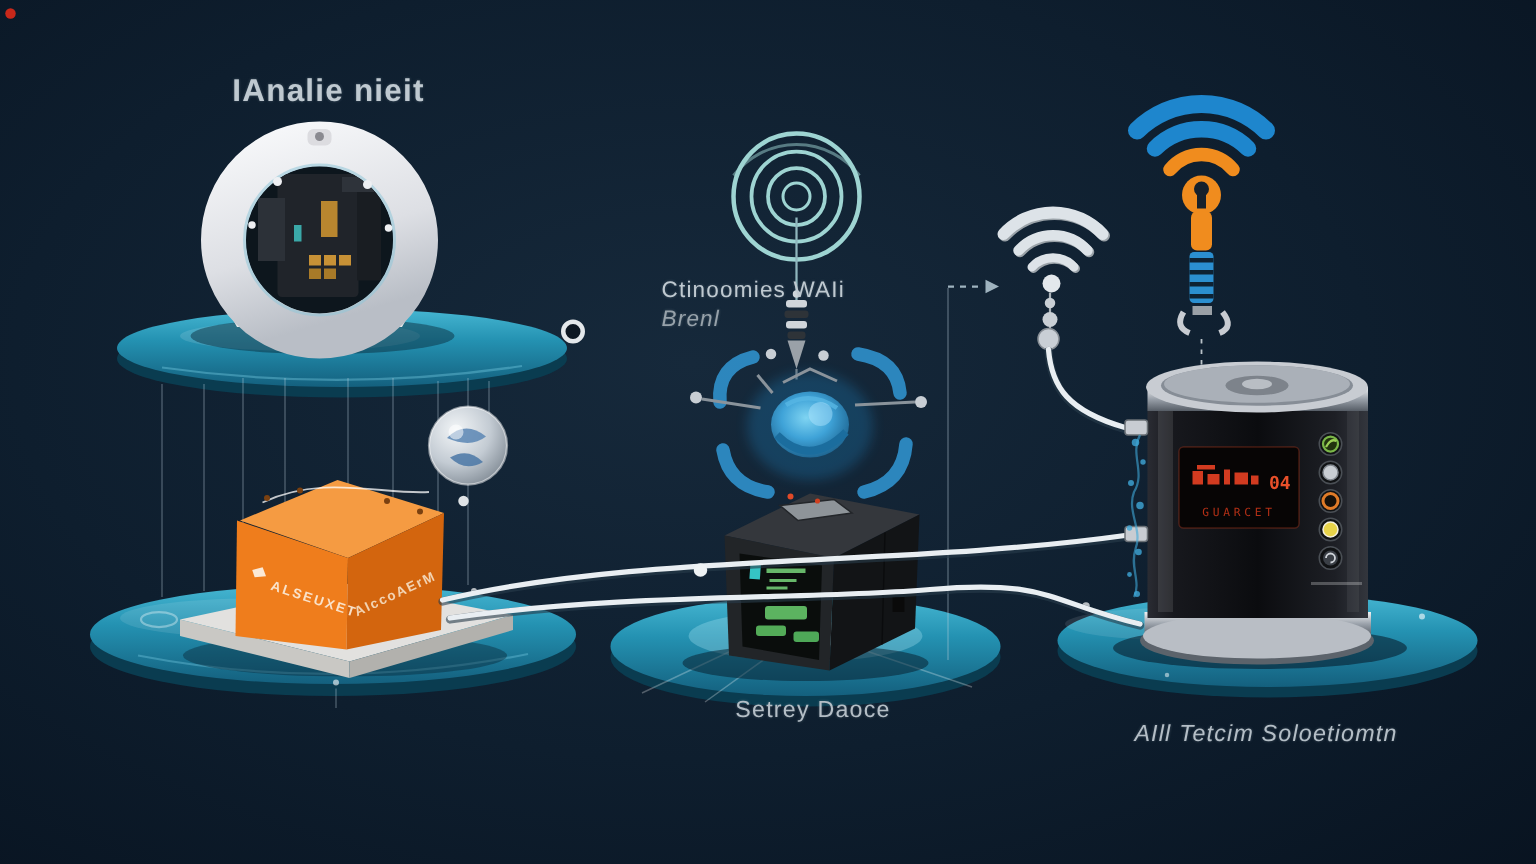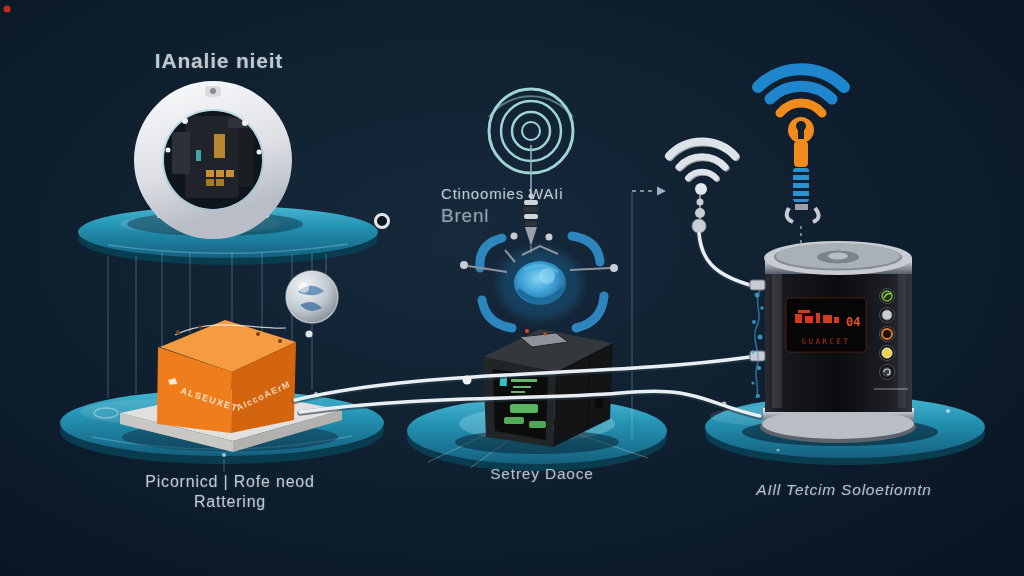--- a/index.html
+++ b/index.html
@@ -9,21 +9,21 @@
     font-family:"Liberation Sans", sans-serif;
   }
   svg{position:absolute;left:0;top:0;}
   .lbl{
     position:absolute;color:#bfc9d0;text-align:center;
     letter-spacing:0.8px;text-shadow:0 0 2px rgba(170,185,195,.35);
     pointer-events:none;line-height:1.25;
   }
   .lbl-1{left:112px;top:48px;width:214px;font-size:21px;font-weight:bold;}
   .lbl-2{left:394px;top:185px;width:170px;font-size:15px;text-align:left;margin-left:47px;}
-  .lbl-2 .l2b{color:#97a2aa;font-size:19px;}
+  .lbl-2 .l2b{color:#97a2aa;font-size:15px;font-style:italic;}
   .lbl-3{left:116px;top:472px;width:228px;font-size:16px;}
   .lbl-4{left:452px;top:464px;width:180px;font-size:15.5px;color:#b4bec6;}
   .lbl-5{left:728px;top:480px;width:232px;font-size:15.5px;color:#b4bec6;font-style:italic;}
   .string{stroke:rgba(200,220,232,0.30);stroke-width:1;}
   .wire{stroke:#e9eef2;stroke-width:3.5;fill:none;stroke-linecap:round;}
   .wire-sh{stroke:rgba(40,60,75,0.6);stroke-width:5.5;fill:none;stroke-linecap:round;}
 </style>
 </head>
 <body>
 
@@ -361,20 +361,16 @@
           <circle cx="758" cy="396" r="2" opacity="0.8"></circle>
     </g>
   </g>
 </svg>
 
 <div class="lbl lbl-1">IAnalie nieit</div>
 <div class="lbl lbl-2">
   <div>Ctinoomies WAIi</div>
   <div class="l2b">Brenl</div>
 </div>
-<div class="lbl lbl-3">
-  <div>Picornicd | Rofe neod</div>
-  <div>Rattering</div>
-</div>
 <div class="lbl lbl-4">Setrey Daoce</div>
 <div class="lbl lbl-5">AIll Tetcim Soloetiomtn</div>
 
 </div>
 
 </body></html>

